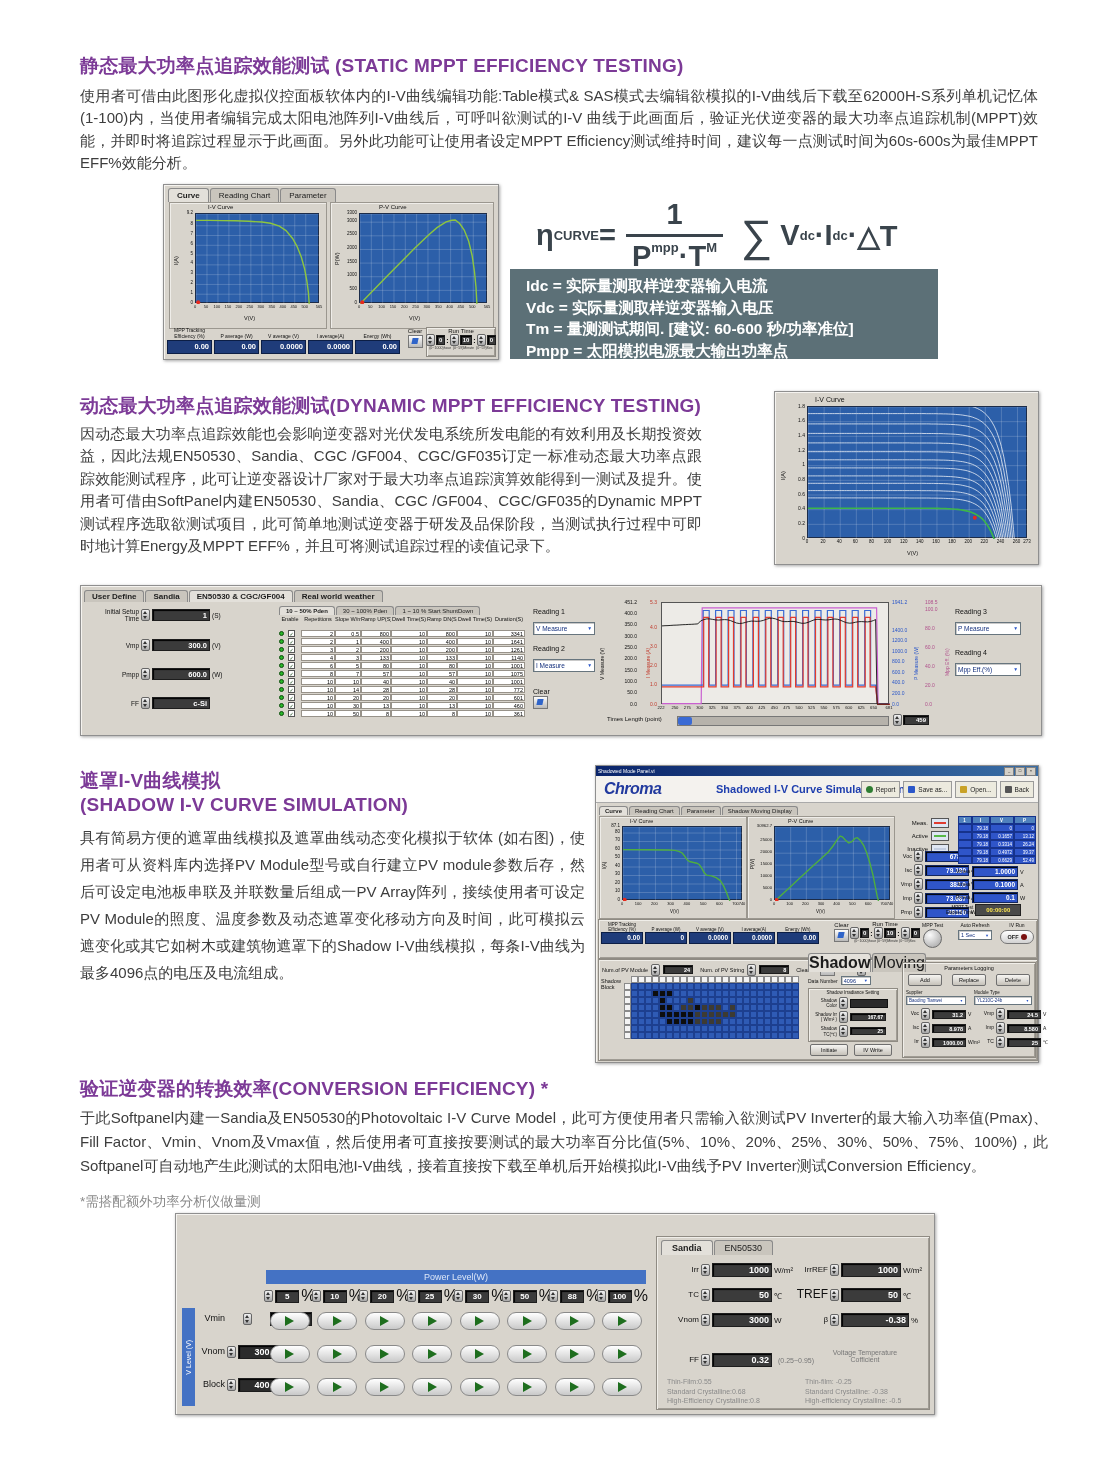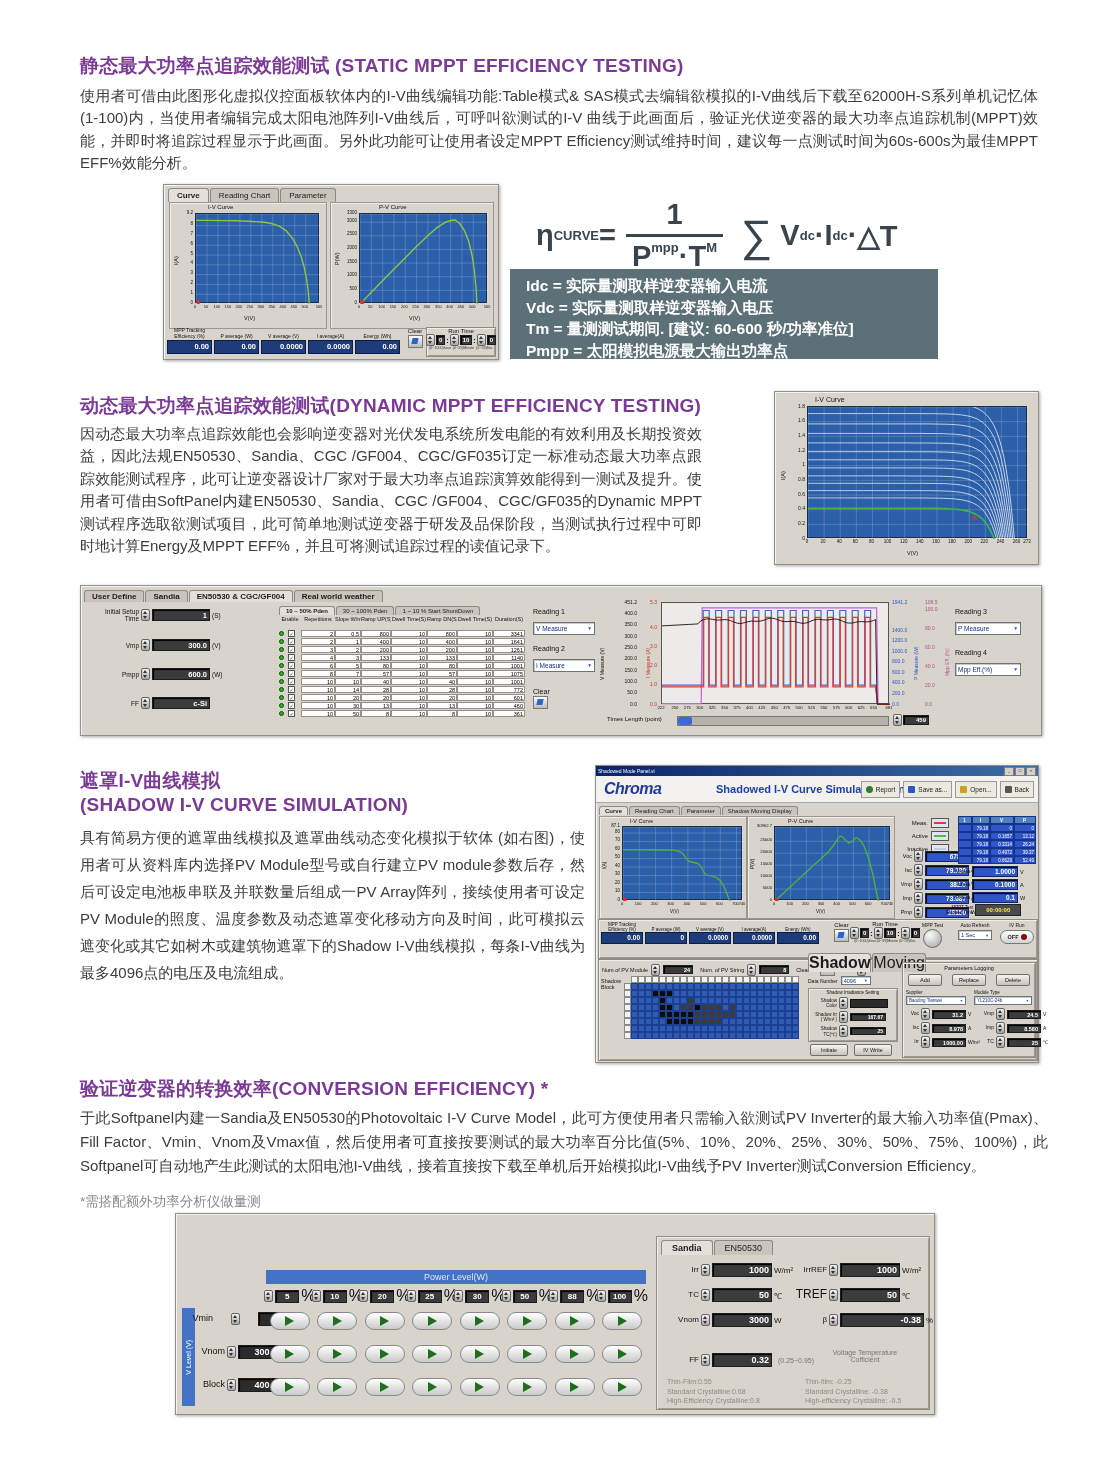--- a/index.html
+++ b/index.html
@@ -1316,21 +1316,21 @@
       </span>
       <span style="display: flex; align-items: center; gap: 2px;">
         <span class="spin"></span>
         <span class="vb" style="width: 24px; height: 13px; font-size: 8px; line-height: 12px; text-align: center;">100</span>
         <span class="fu">%</span>
       </span>
     </div>
   <div class="abs" style="left:6px;top:94px;width:13px;height:98px;background:#4472c4;color:#fff;font-size:7px;display:flex;align-items:center;justify-content:center;">
     <span style="writing-mode:vertical-rl;transform:rotate(180deg);">V Level (V)</span>
   </div>
-  <div class="abs" id="vrow-label-0" style="left:9px;top:98px;display:flex;align-items:center;gap:18px;">
+  <div class="abs" id="vrow-label-0" style="left:21px;top:98px;display:flex;align-items:center;gap:18px;">
       <span class="fl" style="font-size: 9px; width: 28px;">Vmin</span>
       <span class="spin"></span>
       <span class="vb" style="width: 42px; height: 14px; font-size: 9px; line-height: 13px; background: rgb(43, 43, 43);">200.0</span>
       <span class="fu" style="font-size: 9px;">V</span>
     </div>
   <div class="abs" id="vrow-label-1" style="left:21px;top:131px;display:flex;align-items:center;gap:2px;">
       <span class="fl" style="font-size: 9px; width: 28px;">Vnom</span>
       <span class="spin"></span>
       <span class="vb" style="width: 42px; height: 14px; font-size: 9px; line-height: 13px; background: rgb(43, 43, 43);">300.0</span>
       <span class="fu" style="font-size: 9px;">V</span>
@@ -1452,21 +1452,21 @@
         </div>
         <div class="fr" style="margin-bottom: 0px;">
           <span class="fl" style="width: 34px; font-size: 8px;">Vnom</span>
           <span class="spin"></span>
           <span class="vb" style="width: 60px; height: 14px; font-size: 9px; line-height: 13px;">3000</span>
           <span class="fu" style="font-size: 8px;">W</span>
         </div>
         <div class="fr" style="margin-bottom: 0px;">
           <span class="fl" style="width: 34px; font-size: 8px;">β</span>
           <span class="spin"></span>
-          <span class="vb" style="width: 84px; height: 14px; font-size: 9px; line-height: 13px;">-0.38</span>
+          <span class="vb" style="width: 68px; height: 14px; font-size: 9px; line-height: 13px;">-0.38</span>
           <span class="fu" style="font-size: 8px;">%</span>
         </div>
       </div>
     <div class="abs" id="br-ff" style="left:8px;top:116px;display:flex;align-items:center;gap:2px;">
         <span class="fl" style="width: 34px; font-size: 8px;">FF</span>
         <span class="spin"></span>
         <span class="vb" style="width: 60px; height: 14px; font-size: 9px; line-height: 13px;">0.32</span>
         <span class="ffnote">(0.25~0.95)</span>
       </div>
     <div class="abs" style="left:150px;top:112px;width:116px;font-size:7px;color:#777;text-align:center;white-space:pre-line;">Voltage Temperature

